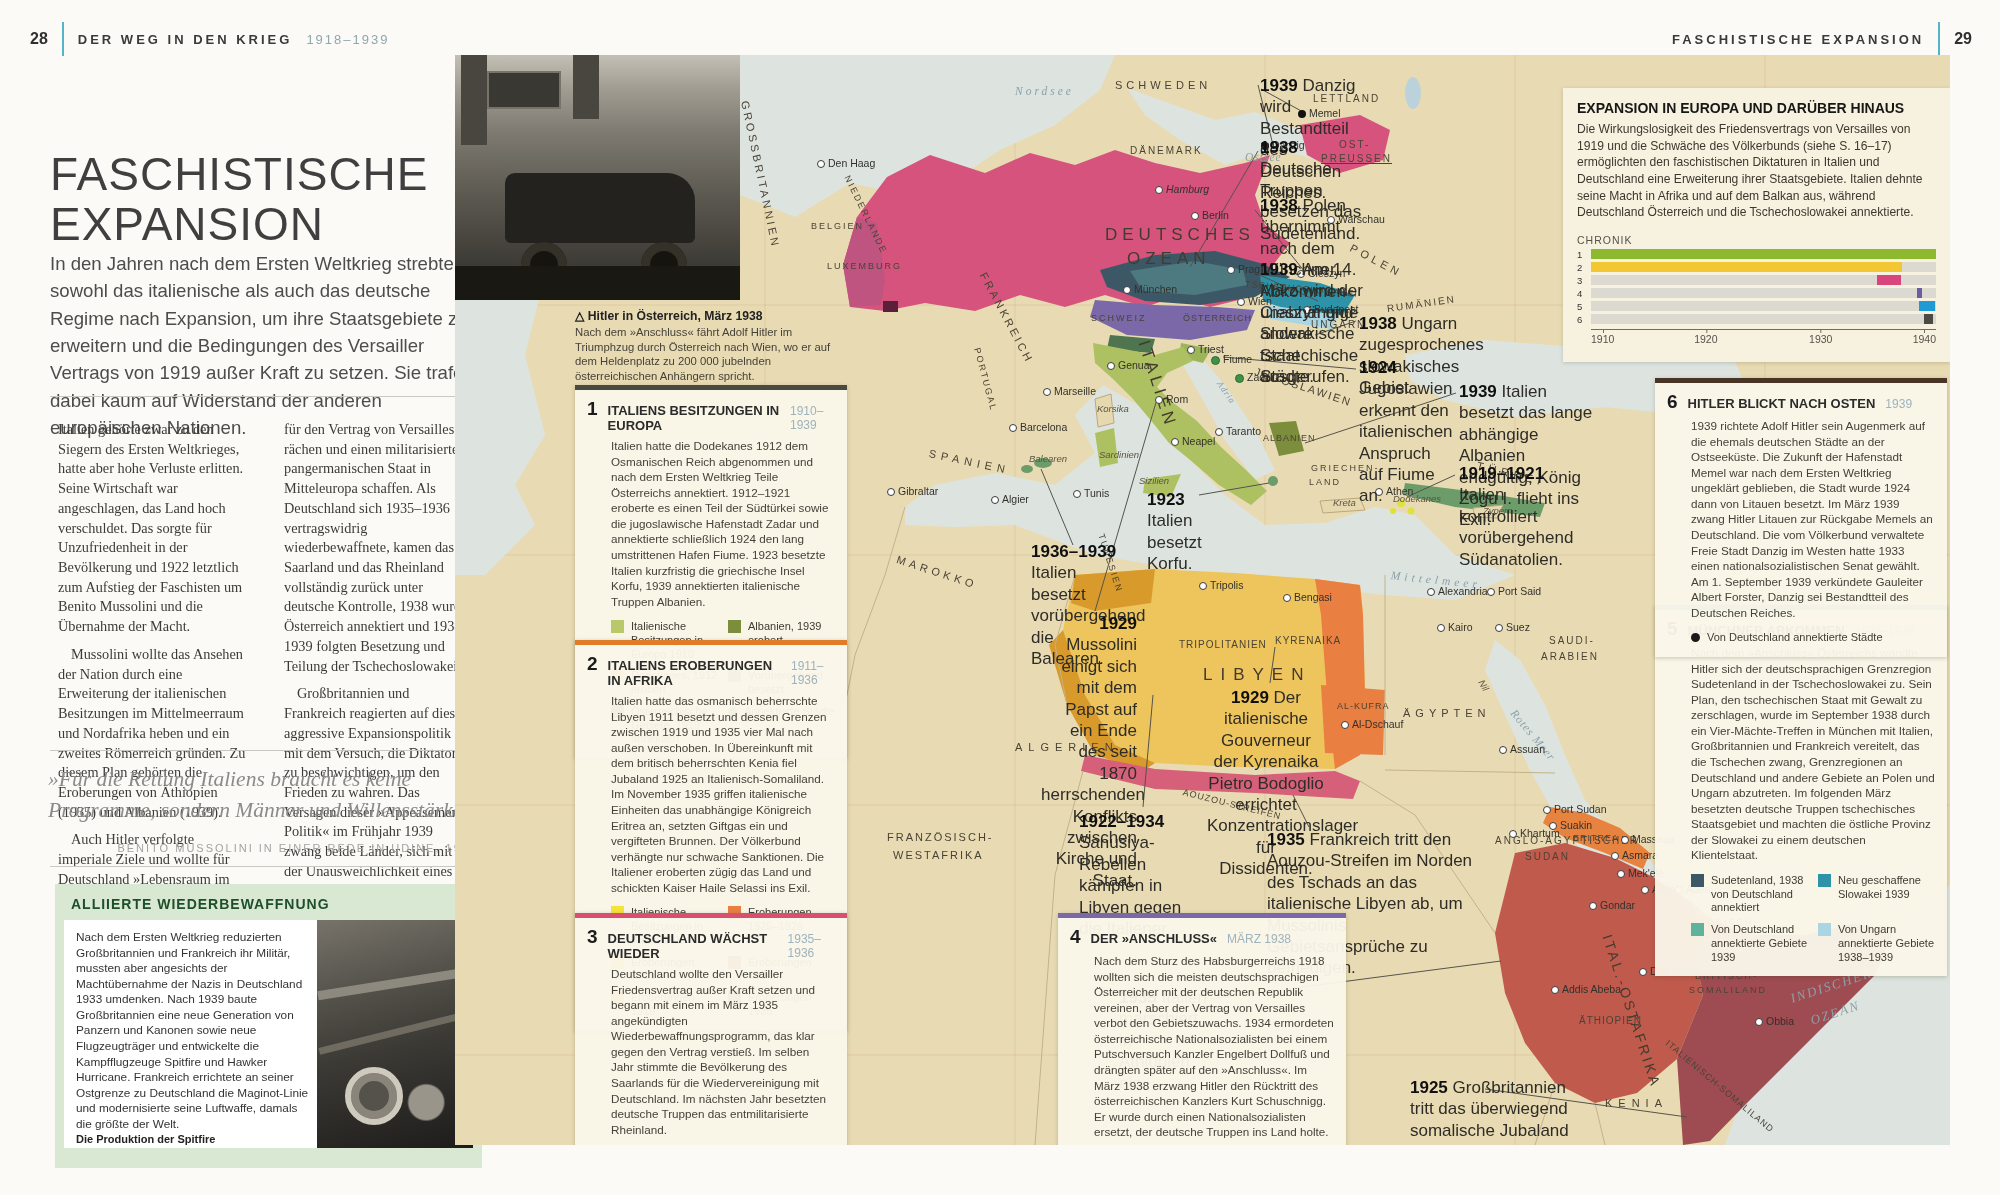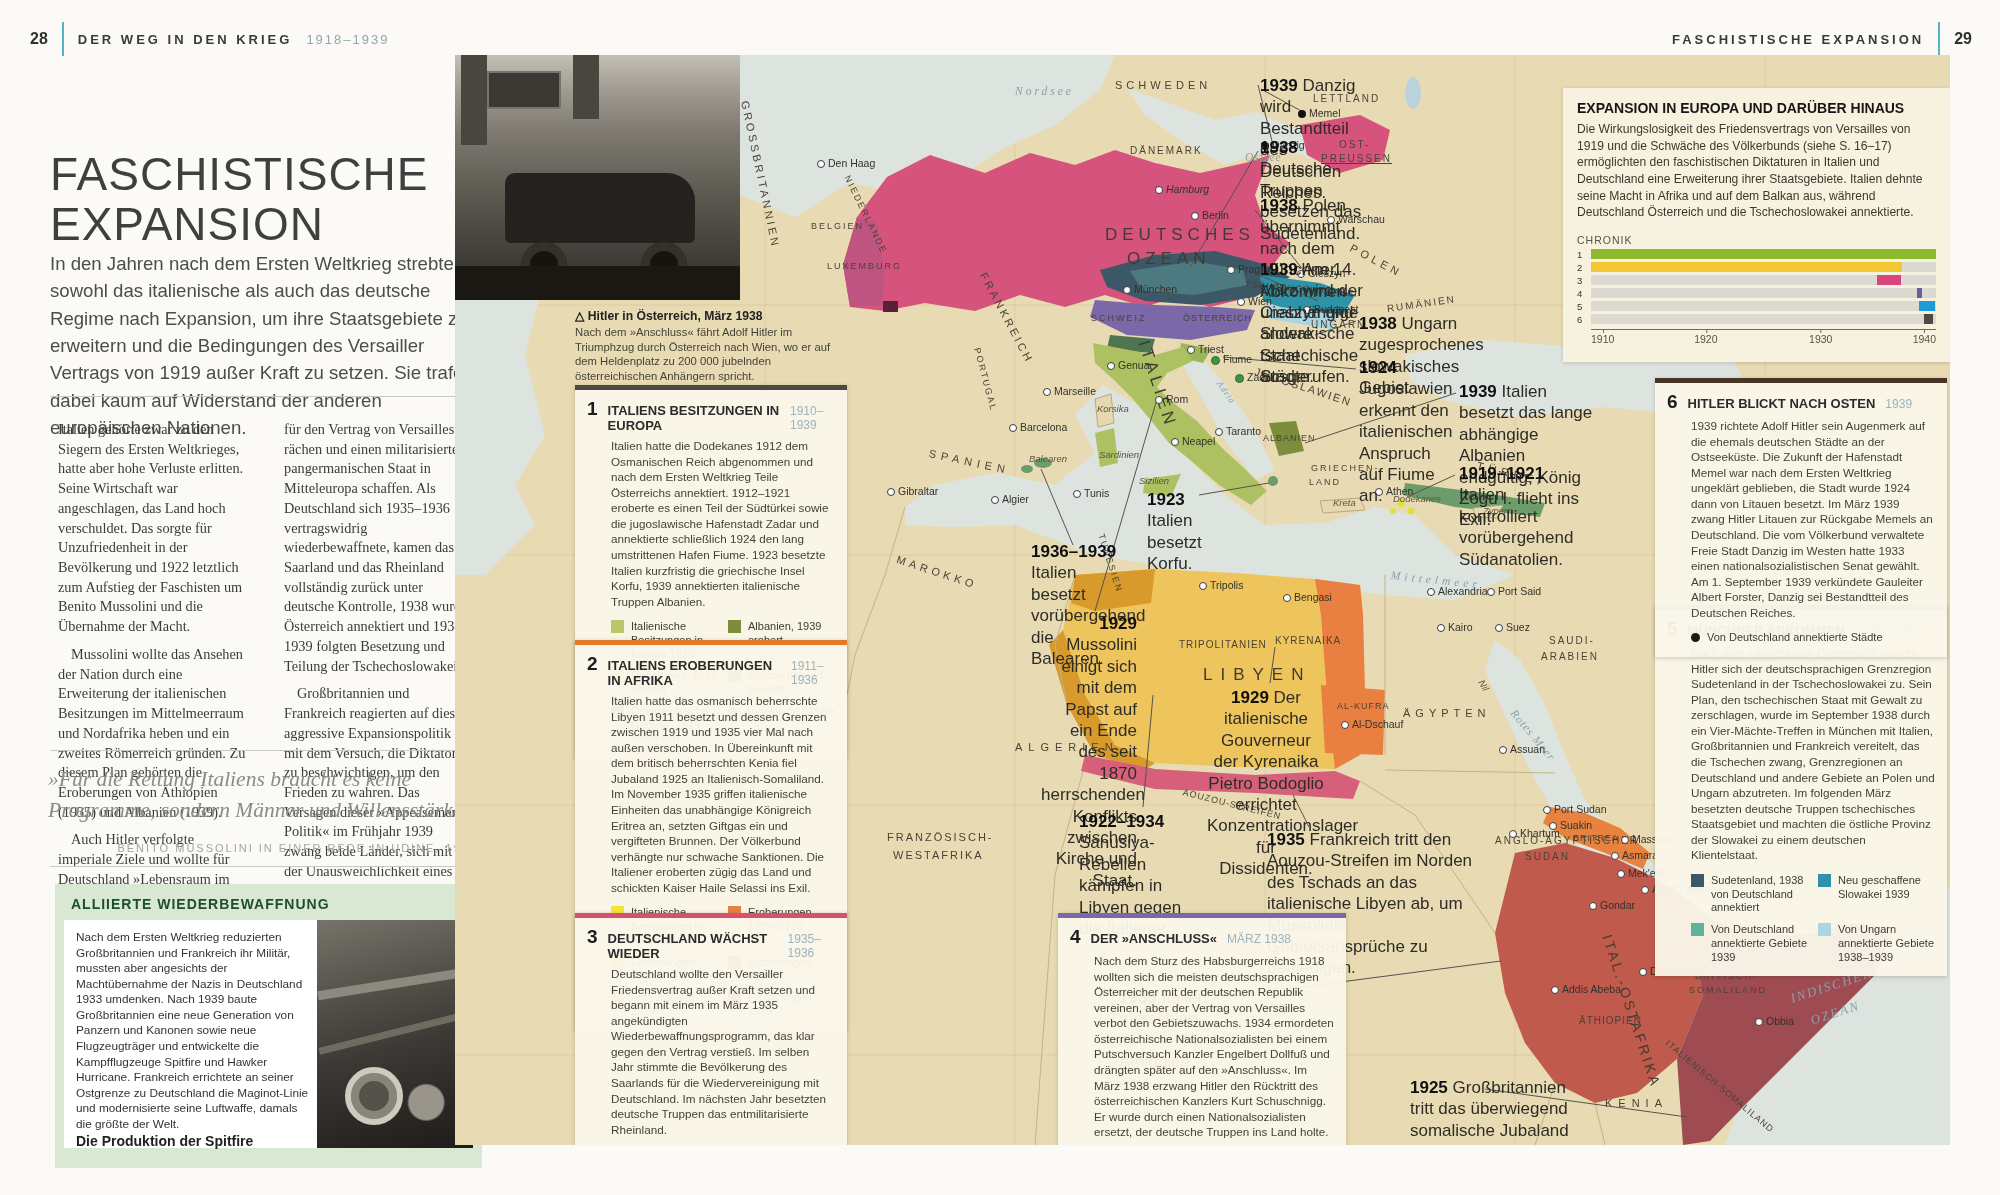--- a/index.html
+++ b/index.html
@@ -25,21 +25,21 @@
       font-style:italic;font-size:21.5px;line-height:1.42;color:#8a8a8a;}
   #quote-attr{position:absolute;left:50px;top:842px;width:428px;text-align:right;
       font-size:11px;letter-spacing:2px;color:#a3a3a3;}
   
   #greenbox{position:absolute;left:55px;top:884px;width:427px;height:284px;background:#d9e8d2;}
   #greenbox .gtitle{padding:12px 16px 8px 16px;font-size:14px;font-weight:bold;
       letter-spacing:1px;color:#1d4f2a;}
   #greenbox .ginner{margin:0 9px 9px 9px;background:#ffffff;height:228px;display:flex;}
   #greenbox .gtext{width:57%;padding:10px 8px 8px 12px;font-size:11.8px;line-height:1.32;
       color:#333;display:flex;flex-direction:column;}
-  #greenbox .gcap{margin-top:auto;font-weight:bold;font-size:14px;color:#222;padding-bottom:2px;}
+  #greenbox .gcap{margin-top:auto;font-weight:bold;font-size:11px;color:#222;padding-bottom:2px;}
   #greenbox .gphoto{flex:1;background:
       radial-gradient(circle at 70% 80%, #9a958b 0 8%, transparent 9%),
       linear-gradient(165deg,#77736a 0%,#55524b 30%,#3c3a35 55%,#2a2926 80%,#1d1c1a 100%);position:relative;}
   #greenbox .gphoto .roundel{position:absolute;left:18%;bottom:10%;width:46px;height:46px;border-radius:50%;
       border:6px solid #cfcabe;background:#55524b;box-shadow:inset 0 0 0 8px #8a857a;}
   #greenbox .gphoto .wing{position:absolute;left:0;top:26%;width:100%;height:9px;background:#8d897e;transform:rotate(-9deg);}
   #greenbox .gphoto .wing2{position:absolute;left:0;top:48%;width:100%;height:7px;background:#6f6b61;transform:rotate(-14deg);}
   
   #map{position:absolute;left:455px;top:55px;width:1495px;height:1090px;background:#e8dbb3;overflow:hidden;}
   #map svg{position:absolute;left:0;top:0;}

